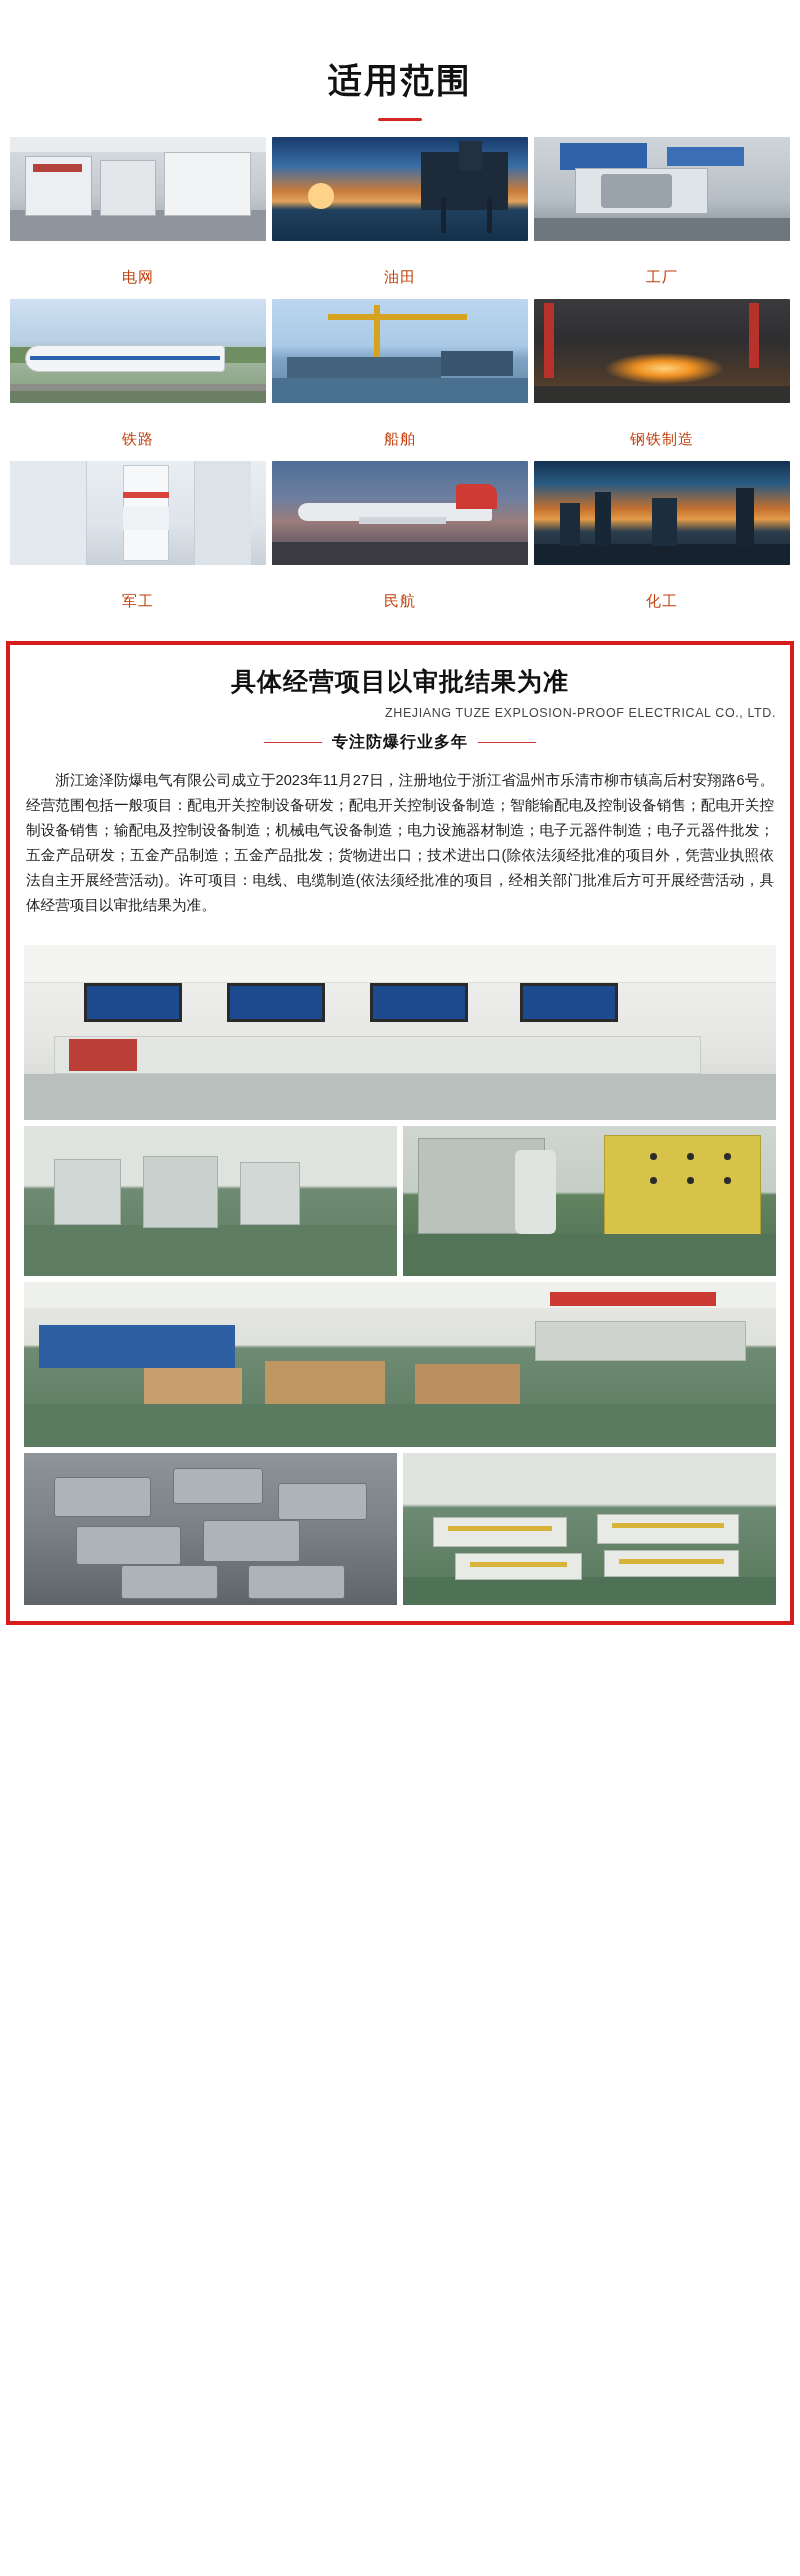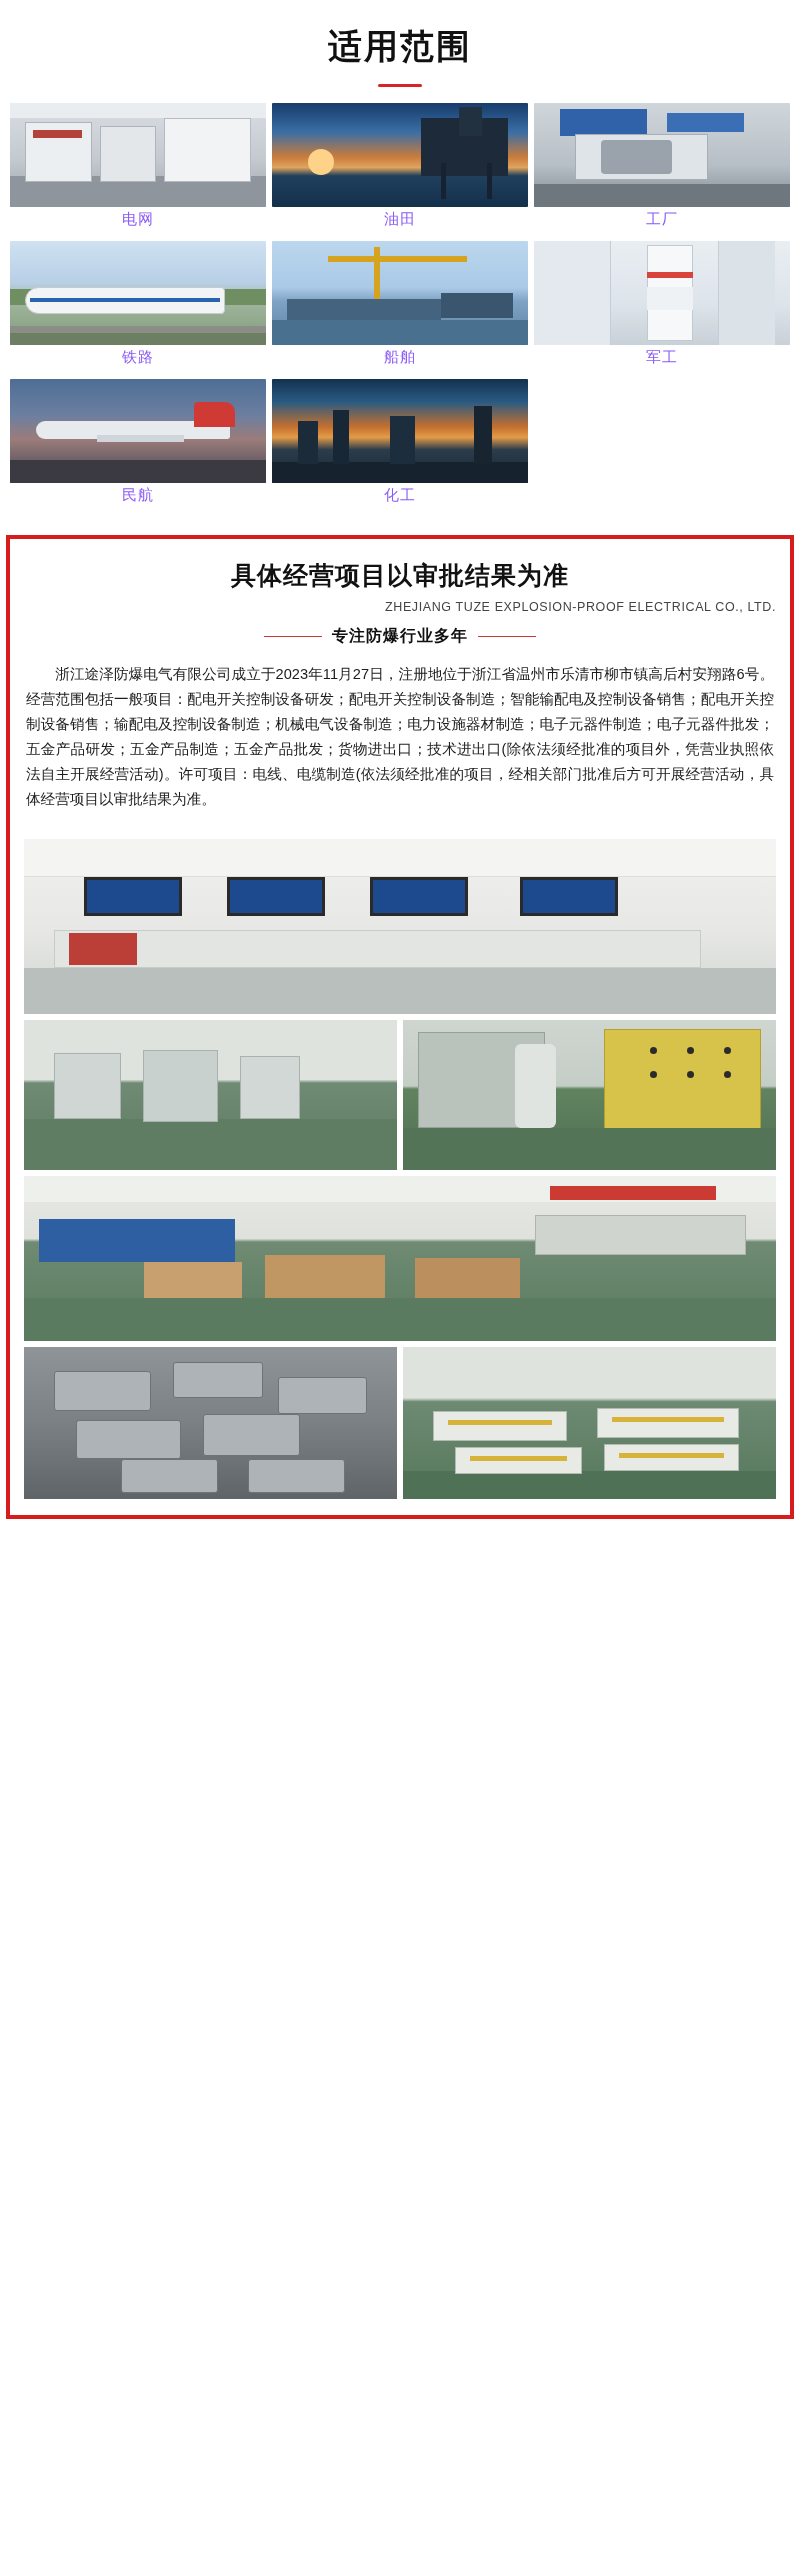--- a/index.html
+++ b/index.html
@@ -16,20 +16,21 @@
   }
   .page {
     width: 800px;
     margin: 0 auto;
     position: relative;
   }
 
   
   .scope-section {
     padding: 18px 0 10px 0;
+    margin-top: 34px;
   }
   .scope-title {
     text-align: center;
     font-size: 34px;
     font-weight: bold;
     letter-spacing: 2px;
     color: #111;
     margin: 6px 0 14px 0;
   }
   .scope-sub {
@@ -61,22 +62,22 @@
   }
   .thumb {
     width: 100%;
     height: 104px;
     overflow: hidden;
     position: relative;
     border-radius: 1px;
   }
   .cap {
     font-size: 15px;
-    color: #8b5cf6;
-    padding: 3px 0 12px 0;
+    color: #c2410c;
+    padding: 27px 0 12px 0;
     letter-spacing: 1px;
   }
 
   
   .company-card {
     margin: 8px 6px 10px 6px;
     border: 4px solid #d81c1c;
     padding: 14px 14px 10px 14px;
     background: #fff;
   }
@@ -316,20 +317,29 @@
         <div class="thumb img-ship">
           <div class="ph arm"></div>
             <div class="ph crane"></div>
           <div class="ph water"></div>
             <div class="ph hull"></div>
             <div class="ph hull2"></div>
         </div>
         <div class="cap">船舶</div>
       </div>
 
+      <div class="cell">
+        <div class="thumb img-steel">
+          <div class="ph beamL"></div>
+            <div class="ph beamR"></div>
+          <div class="ph glow"></div>
+            <div class="ph floor"></div>
+        </div>
+        <div class="cap">钢铁制造</div>
+      </div>
 
       <div class="cell">
         <div class="thumb img-mil">
           <div class="ph wallL"></div>
             <div class="ph tower"></div>
           <div class="ph rocket"></div>
             <div class="ph rband"></div>
             <div class="ph rtext"></div>
         </div>
         <div class="cap">军工</div>

